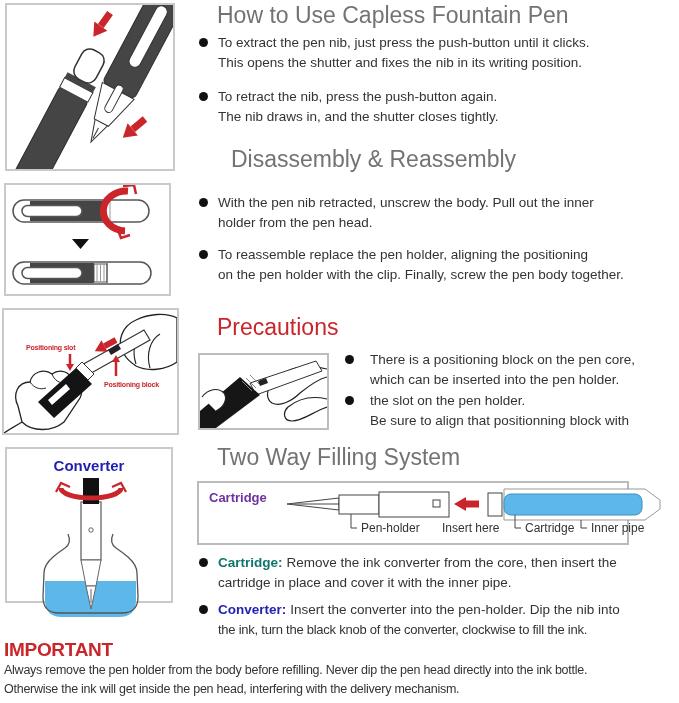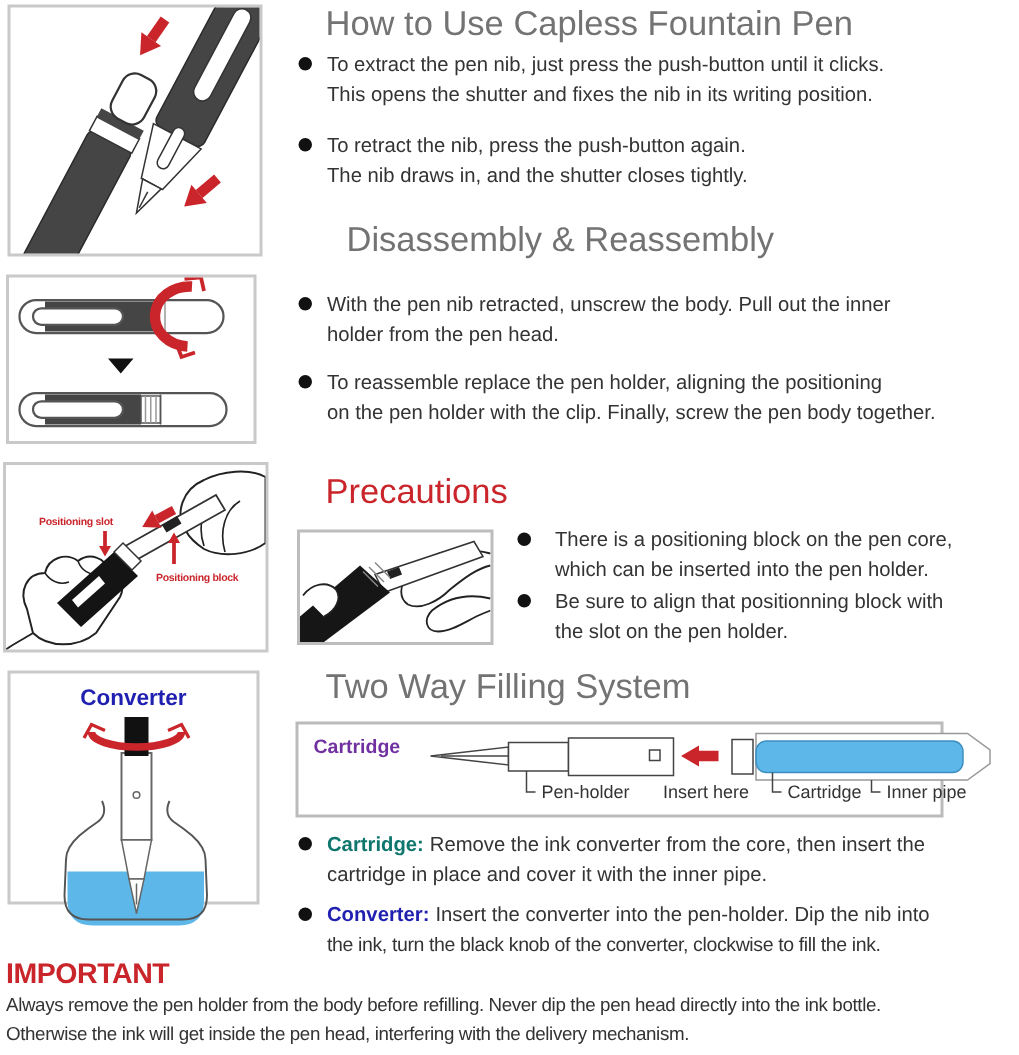--- a/index.html
+++ b/index.html
@@ -195,22 +195,22 @@
     </svg>
   </div>
 
   <div class="bullet" style="left:370px;top:350px;">
     <span class="dot" style="left:-25px;"></span>
     <div class="bline">There is a positioning block on the pen core,</div>
     <div class="bline">which can be inserted into the pen holder.</div>
   </div>
   <div class="bullet" style="left:370px;top:391px;">
     <span class="dot" style="left:-25px;"></span>
+    <div class="bline">the slot on the pen holder.</div>
     <div class="bline">Be sure to align that positionning block with</div>
-    <div class="bline">the slot on the pen holder.</div>
   </div>
 
   <div class="h1" style="left:217px;top:444px;">Two Way Filling System</div>
 
   <div class="box" style="left:197px;top:481px;width:432px;height:64px;border-color:#bbb;">
     <div class="diagram-label">Cartridge</div>
     <svg width="470" height="60" viewBox="0 0 470 60">
       <g>
         <polygon points="88,21 140,15 140,27" fill="#fff" stroke="#444"></polygon>
         <line x1="95" y1="21" x2="140" y2="21" stroke="#444"></line>

